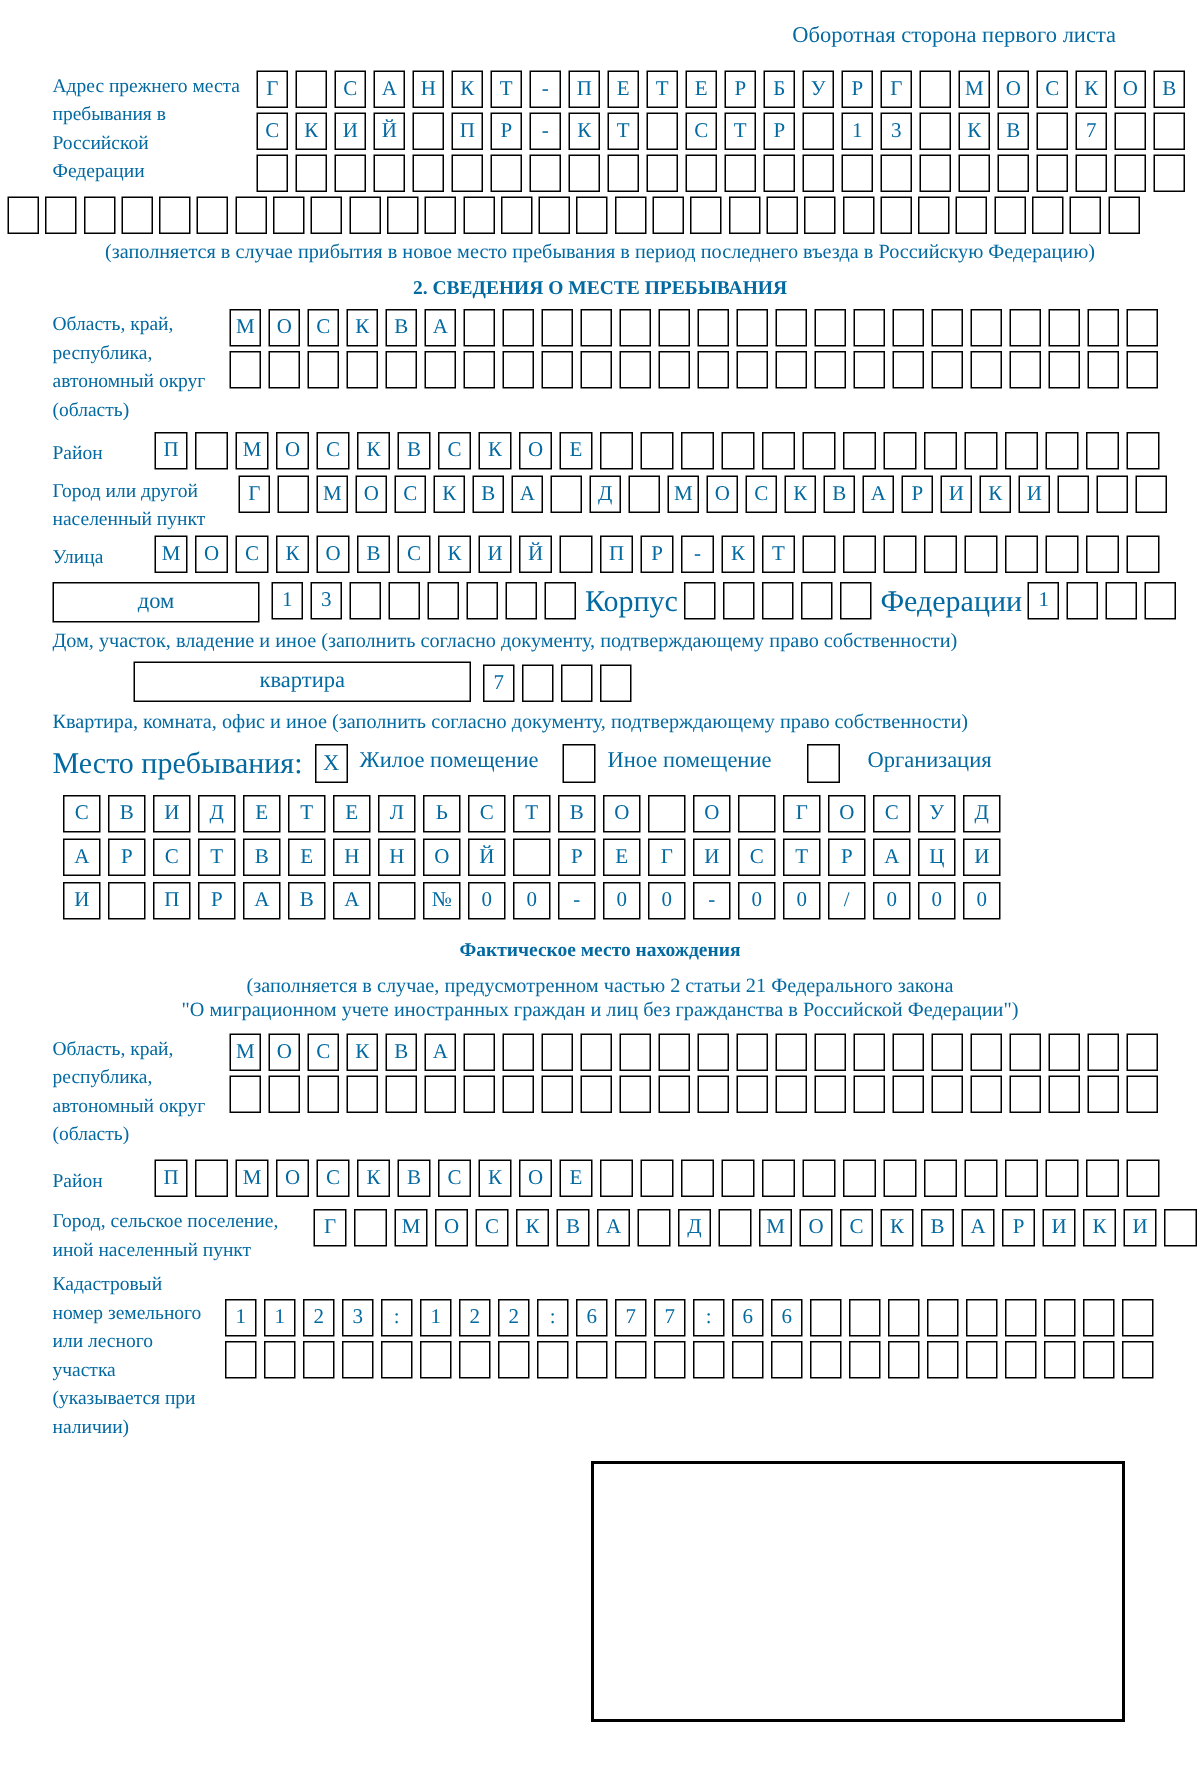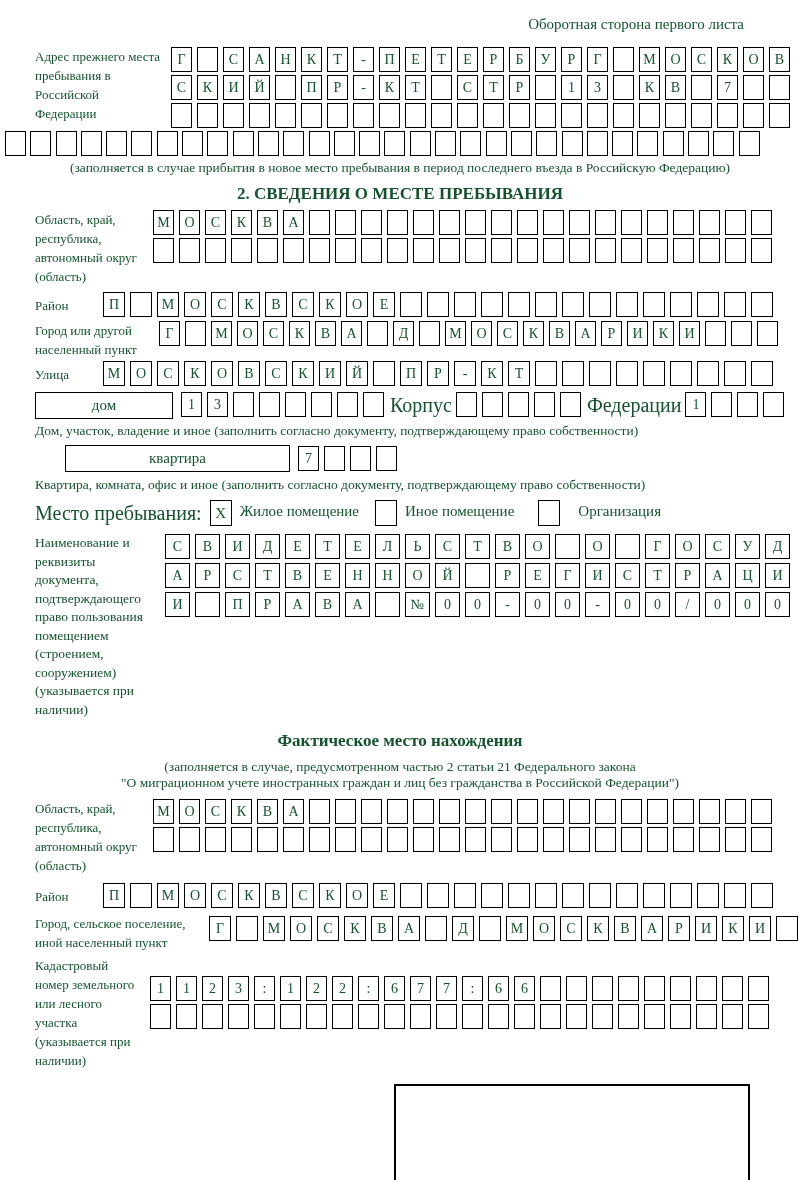--- a/index.html
+++ b/index.html
@@ -1,19 +1,19 @@
 <!DOCTYPE html>
 <html><head>
 <meta charset="utf-8">
 <style>
   html,body{margin:0;padding:0;background:#fff;}
   .page{
     position:relative;
     width:800px;height:1180px;
-    background:#fff;color:#14532d;
+    background:#fff;color:#0369a1;
     font-family:"Liberation Serif","DejaVu Serif",serif;
     font-size:14px;overflow:hidden;
   }
   .hdr{
     padding:16px 56px 0 0;
     text-align:right;font-size:15px;
   }
   .lbl{line-height:19px;font-size:13px;}
   .flex{display:flex;align-items:flex-start;}
   .stack{display:flex;flex-direction:column;gap:3px;}
@@ -23,21 +23,21 @@
     width:21px;height:25px;
     border:1.6px solid #000;
     display:flex;align-items:center;justify-content:center;
     font-size:14px;line-height:1;flex:0 0 auto;
     background:#fff;
   }
   .docrow .cell{width:25px;}
   .wrow .cell{width:22px;}
   .note{font-size:13.5px;}
   .center{text-align:center;}
-  .sect-title{font-weight:bold;font-size:17px;text-align:center;}
+  .sect-title{font-weight:bold;font-size:13px;text-align:center;}
   .wbox{
     box-sizing:border-box;border:1.6px solid #000;height:27px;
     display:flex;align-items:center;justify-content:center;
     font-size:15px;flex:0 0 auto;background:#fff;
   }
   .inl-lbl{font-size:20px;white-space:nowrap;padding:2px 4px 0 6px;}
   .chk{width:22px;height:26px;font-size:15px;}
   .optlbl{font-size:15px;padding:3px 10px 0 8px;white-space:nowrap;}
   .stamp-box{
     box-sizing:border-box;border:2px solid #000;
@@ -343,21 +343,21 @@
     <div class="inl-lbl">Федерации</div>
     <div class="cellrow">
         <span class="cell">1</span>
         <span class="cell"></span>
         <span class="cell"></span>
         <span class="cell"></span>
       </div>
   </div>
   <div class="note" style="margin:4px 0 0 35px;">Дом, участок, владение и иное (заполнить согласно документу, подтверждающему право собственности)</div>
 
-  <div class="flex" style="margin:6px 0 0 65px;align-items:center;">
+  <div class="flex" style="margin:6px 0 0 89px;align-items:flex-end;">
     <div class="wbox" style="width:225px;">квартира</div>
     <div class="cellrow" style="margin-left:8px;">
         <span class="cell">7</span>
         <span class="cell"></span>
         <span class="cell"></span>
         <span class="cell"></span>
       </div>
   </div>
   <div class="note" style="margin:5px 0 0 35px;">Квартира, комната, офис и иное (заполнить согласно документу, подтверждающему право собственности)</div>
 
@@ -365,21 +365,20 @@
     <div class="inl-lbl" style="padding-left:0;">Место пребывания:</div>
     <span class="cell chk" style="margin-left:4px;">X</span>
     <div class="optlbl">Жилое помещение</div>
     <span class="cell chk" style="margin-left:6px;"></span>
     <div class="optlbl">Иное помещение</div>
     <span class="cell chk" style="margin-left:14px;"></span>
     <div class="optlbl" style="padding-left:18px;">Организация</div>
   </div>
 
   <div class="flex" style="margin:8px 0 0 35px;">
-    <div class="lbl" style="width:123px;flex:0 0 auto;font-size:13.5px;line-height:18.5px;">Наименование и реквизиты документа, подтверждающего право пользования помещением (строением, сооружением) (указывается при наличии)</div>
     <div class="stack" style="margin-left:7px;gap:4px;">
       <div class="cellrow docrow">
           <span class="cell">С</span>
           <span class="cell">В</span>
           <span class="cell">И</span>
           <span class="cell">Д</span>
           <span class="cell">Е</span>
           <span class="cell">Т</span>
           <span class="cell">Е</span>
           <span class="cell">Л</span>

